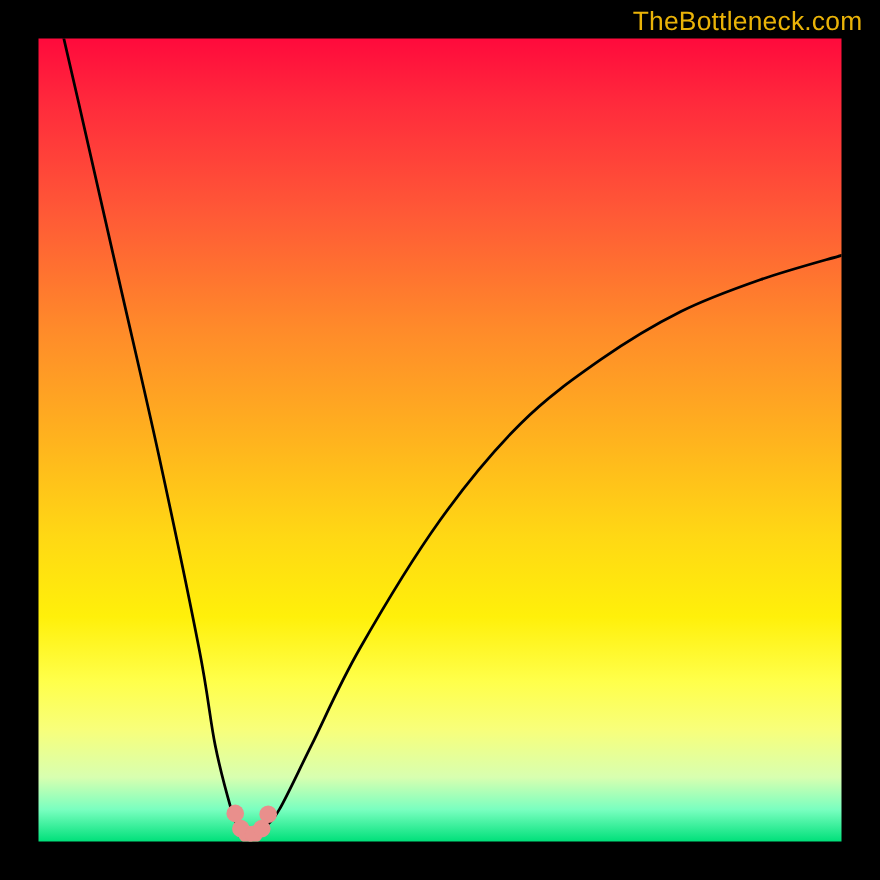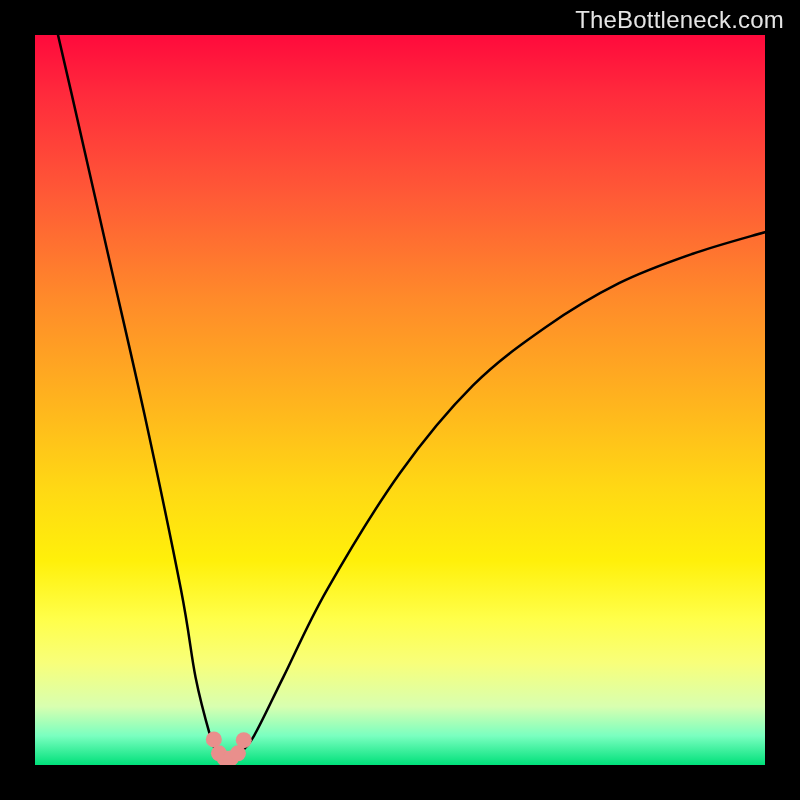--- a/index.html
+++ b/index.html
@@ -37,21 +37,21 @@
       #f8ff7a 86%,
       #d8ffb0 92%,
       #7affc0 96%,
       #00e07a 100%
     );
   }
   .watermark {
     position: absolute;
     top: 6px;
     right: 16px;
-    color: #e5e5e5;
+    color: #eab308;
     font-size: 24px;
     font-weight: 500;
     letter-spacing: 0.2px;
     user-select: none;
   }
   svg.curve {
     position: absolute;
     top: 0;
     left: 0;
     width: 730px;

